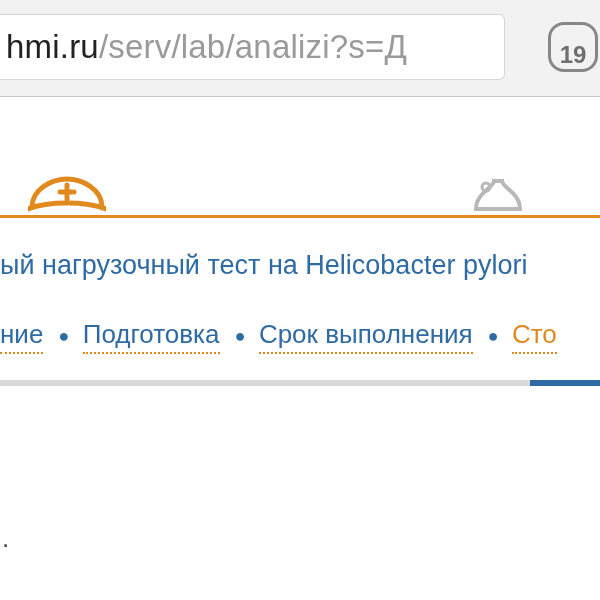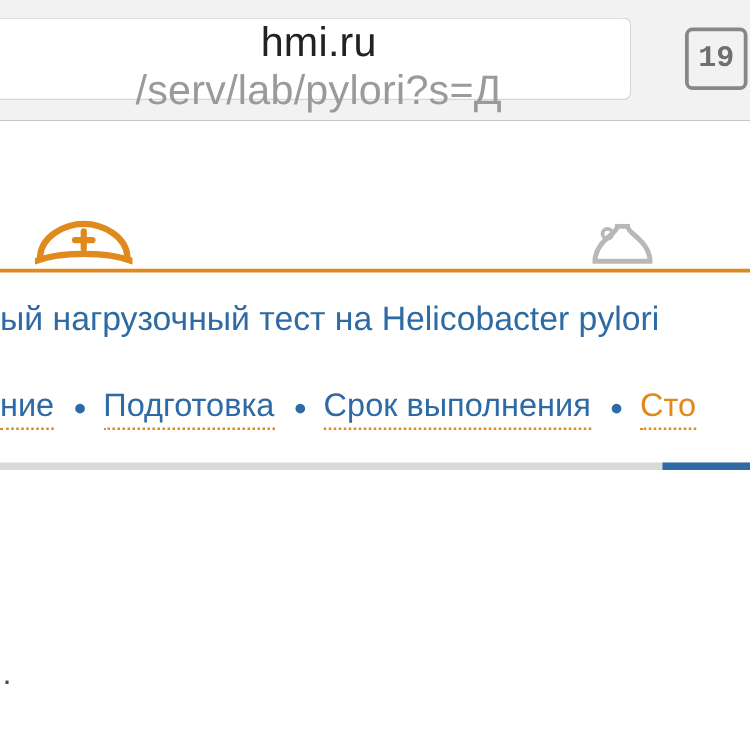--- a/index.html
+++ b/index.html
@@ -1,50 +1,50 @@
 <!DOCTYPE html>
 <html><head>
 <meta charset="utf-8">
 <style>
   html,body{margin:0;padding:0;width:600px;height:600px;overflow:hidden;font-family:Arial,Helvetica,sans-serif;background:#fff;}
   
   .chrome{height:96px;background:#f2f2f2;border-bottom:1px solid #c9c9c9;position:relative;}
   .urlbar{position:absolute;left:0;top:14px;height:64px;width:498px;background:#fff;
           border-top:1px solid #d6d6d6;border-bottom:1px solid #d6d6d6;border-right:1px solid #d6d6d6;
           border-top-right-radius:6px;border-bottom-right-radius:6px;
-          display:flex;align-items:center;padding-left:6px;flex-direction:column;}
+          display:flex;align-items:center;padding-left:6px;}
   .url-host{font-size:33px;color:#222;letter-spacing:0.2px;white-space:nowrap;}
   .url-path{font-size:33px;color:#9a9a9a;letter-spacing:0.2px;white-space:nowrap;}
   .tabcount{position:absolute;right:0;top:18px;height:56px;width:60px;}
-  .tabcount .box{position:absolute;left:8px;top:4px;width:44px;height:44px;border:3px solid #878787;border-radius:6px;
-                 display:flex;align-items:center;justify-content:center;font-family:Liberation Mono, monospace;}
+  .tabcount .box{position:absolute;left:8px;top:4px;width:44px;height:44px;border:3px solid #878787;border-radius:16px;
+                 display:flex;align-items:flex-end;justify-content:center;}
   .tabcount .box span{font-size:24px;color:#6f6f6f;font-weight:600;}
   
   .page{position:relative;height:504px;background:#fff;}
   .card{position:absolute;left:0;top:70px;width:600px;}
   .iconrow{position:relative;height:48px;}
   .nurse-icon{position:absolute;left:28px;top:8px;}
   .flask-icon{position:absolute;left:470px;top:12px;}
   .hr-orange{height:3px;background:#e08a1e;width:600px;}
-  .title{margin:22px 0 0 0;padding-left:0;color:#2e6aa3;font-size:27px;white-space:nowrap;}
+  .title{margin:32px 0 0 0;padding-left:0;color:#2e6aa3;font-size:27px;white-space:nowrap;}
   .tabsrow{margin-top:38px;white-space:nowrap;font-size:26px;}
   .tabsrow .bullet{color:#2e6aa3;font-size:18px;vertical-align:middle;margin:0 6px 0 8px;}
   .tablink{color:#2e6aa3;border-bottom:2px dotted #e08a1e;padding-bottom:3px;}
   .tablink.active{color:#e08a1e;}
   .progress{position:relative;margin-top:30px;height:6px;background:#d9d9d9;width:600px;}
   .progress .fill{position:absolute;right:0;top:0;height:6px;width:70px;background:#2e6aa3;}
   .dot{position:absolute;left:2px;top:426px;color:#4a4a4a;font-size:26px;}
 </style>
 </head>
 <body>
 
 <div class="chrome">
   <div class="urlbar">
     <span class="url-host">hmi.ru</span>
-      <span class="url-path">/serv/lab/pylori?s=Д</span>
+      <span class="url-path">/serv/lab/analizi?s=Д</span>
   </div>
   <div class="tabcount">
     <div class="box">
       <span>19</span>
     </div>
   </div>
 </div>
 
 <div class="page">
   <div class="card">

